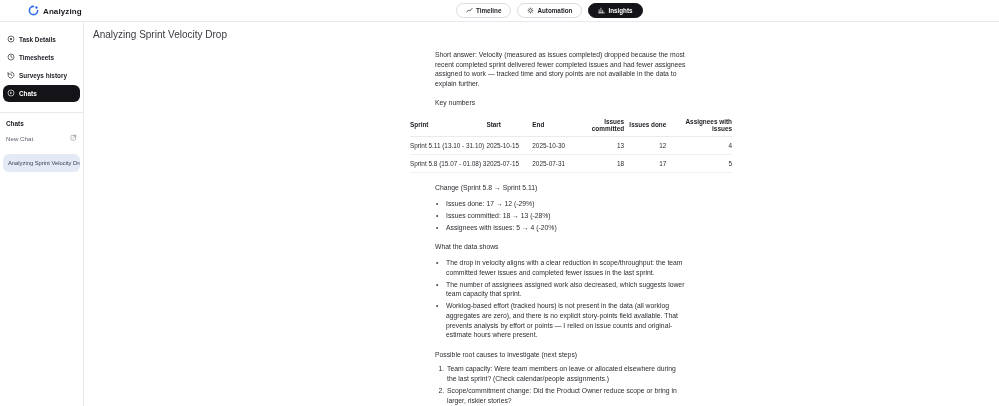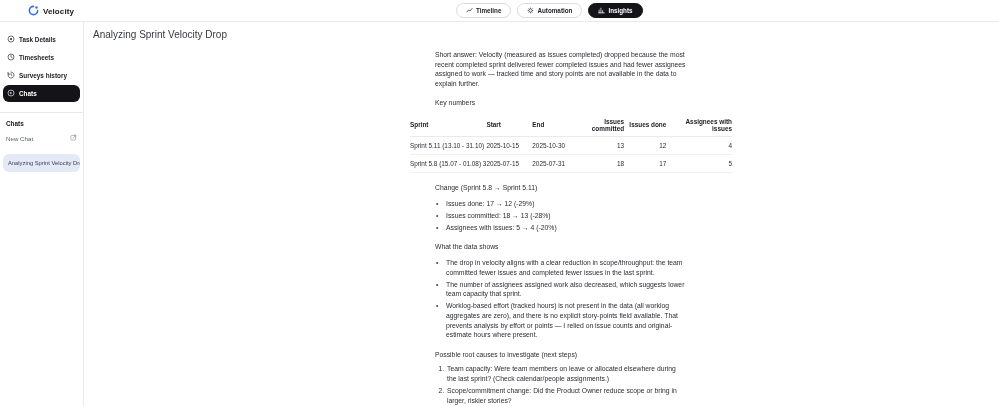--- a/index.html
+++ b/index.html
@@ -58,21 +58,21 @@
 <body>
 
 <div class="topbar">
   <div class="brand">
     <span>
       <svg width="11" height="11" viewBox="0 0 24 24" fill="none">
         <path d="M12 3a9 9 0 1 0 9 9" stroke="#2f6bed" stroke-width="3.4" stroke-linecap="round"></path>
         <circle cx="18.5" cy="5.5" r="2.6" fill="#2f6bed"></circle>
       </svg>
     </span>
-    <span class="brand-name">Velocity</span>
+    <span class="brand-name">Analyzing</span>
   </div>
   <div class="topbtns">
     <button class="pill-btn">
       <span>
         <svg width="7" height="7" viewBox="0 0 24 24" fill="none">
           <path d="M3 17 9 10l4 4 8-9" stroke="#1c1d24" stroke-width="2.4" stroke-linecap="round" stroke-linejoin="round"></path>
         </svg>
       </span>
       <span>Timeline</span>
     </button>

